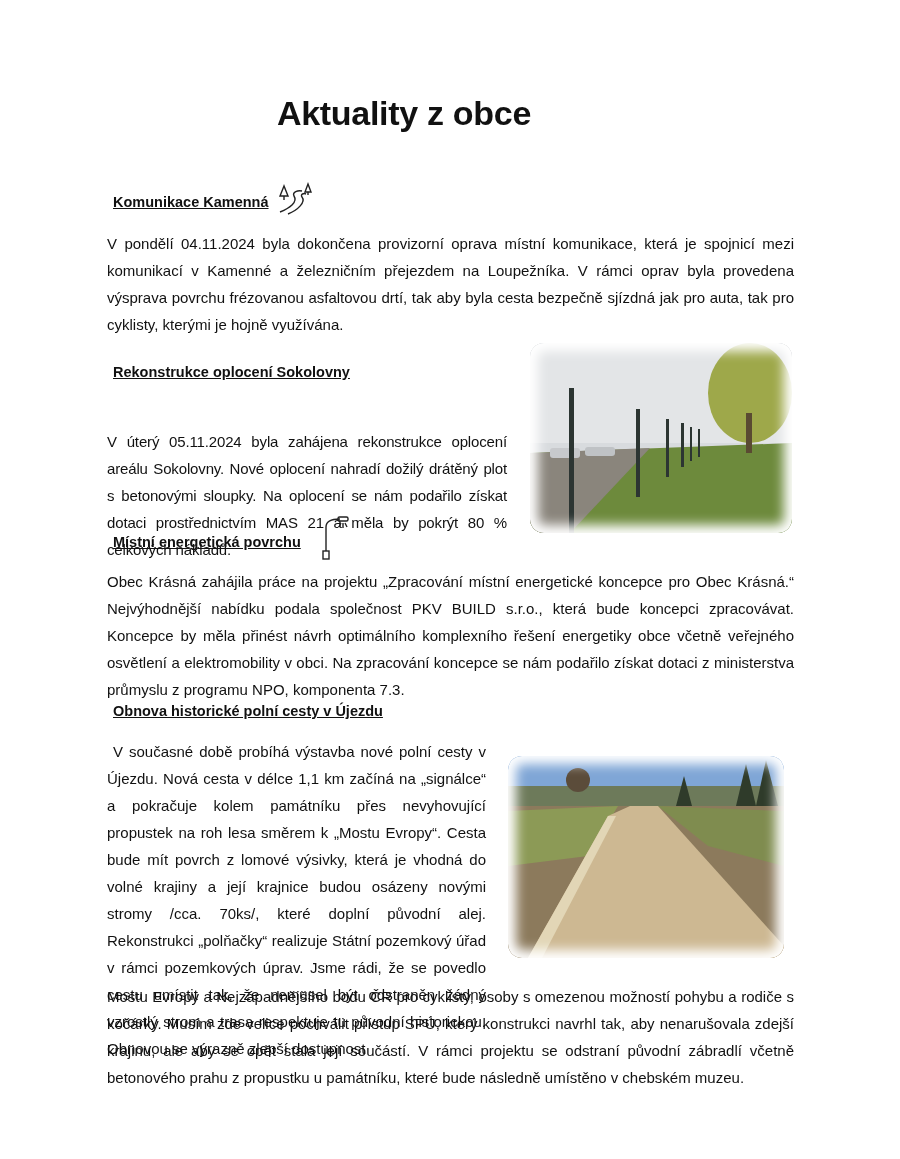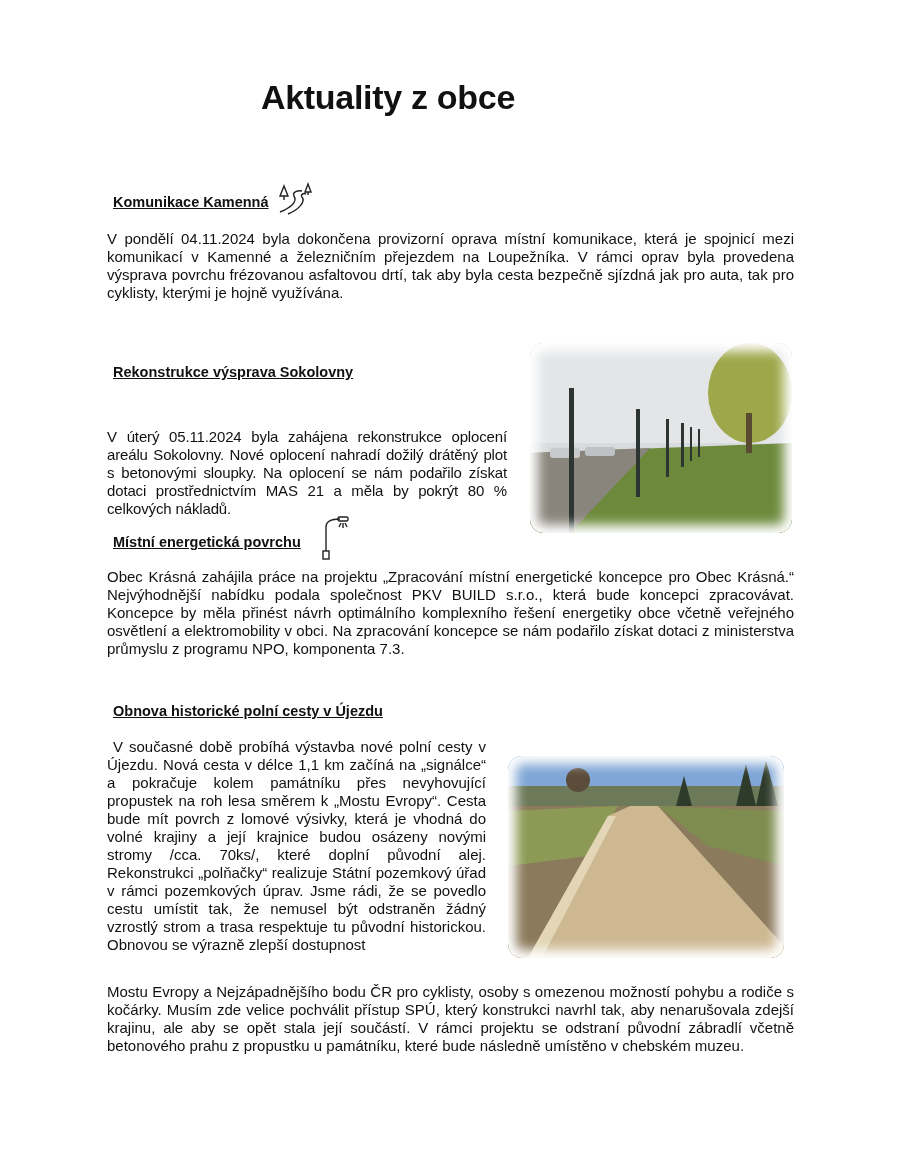--- a/index.html
+++ b/index.html
@@ -1,22 +1,22 @@
 <!DOCTYPE html>
 <html><head>
 <meta charset="utf-8">
 <style>
   html, body { margin: 0; padding: 0; background: #ffffff; }
   body { width: 900px; height: 1159px; position: relative; overflow: hidden;
          font-family: "Liberation Sans", "DejaVu Sans", sans-serif; color: #111; }
   .page-title { position: absolute; top: 78px; left: 0; width: 776px; text-align: center;
-         font-size: 34px; font-weight: bold; letter-spacing: -0.3px; margin: 0; }
+         font-size: 34px; font-weight: bold; letter-spacing: -0.3px; margin: 16px; }
   .heading { position: absolute; left: 107px; font-size: 14.5px; font-weight: bold;
          text-decoration: underline; margin: 6px; white-space: nowrap; }
-  .para { position: absolute; left: 107px; font-size: 15px; line-height: 18px;
+  .para { position: absolute; left: 107px; font-size: 15px; line-height: 27px;
          text-align: justify; margin: 0; }
   .para.narrow { letter-spacing: -0.15px; }
   .icon { position: absolute; }
   .photo { position: absolute; border-radius: 14px; overflow: hidden;
          box-shadow: 0 0 10px 6px rgba(255,255,255,0.9) inset; }
   .photo::after { content: ""; position: absolute; inset: 0; border-radius: 14px;
          box-shadow: inset 0 0 12px 8px #ffffff; }
 </style>
 </head>
 <body>
@@ -27,21 +27,21 @@
 <span class="icon" style="left:276px; top:182px;">
   <svg width="40" height="34" viewBox="0 0 40 34" fill="none" stroke="#222" stroke-width="1.4">
     <path d="M8 4 L4 14 H12 Z M8 14 V18"></path>
     <path d="M32 2 L29 10 H35 Z M32 10 V13"></path>
     <path d="M4 30 C14 26 22 20 18 14 C16 10 22 8 26 9"></path>
     <path d="M12 32 C22 28 30 20 26 15 C24 12 28 11 30 12"></path>
   </svg>
 </span>
 <p class="para" style="top:230px; width:687px;">V pondělí 04.11.2024 byla dokončena provizorní oprava místní komunikace, která je spojnicí mezi komunikací v Kamenné a železničním přejezdem na Loupežníka. V rámci oprav byla provedena výsprava povrchu frézovanou asfaltovou drtí, tak aby byla cesta bezpečně sjízdná jak pro auta, tak pro cyklisty, kterými je hojně využívána.</p>
 
-<h2 class="heading" style="top:358px;">Rekonstrukce výsprava Sokolovny</h2>
+<h2 class="heading" style="top:358px;">Rekonstrukce oplocení Sokolovny</h2>
 <p class="para narrow" style="top:398px; width:400px;margin-top:30px;">V úterý 05.11.2024 byla zahájena rekonstrukce oplocení areálu Sokolovny. Nové oplocení nahradí dožilý drátěný plot s betonovými sloupky. Na oplocení se nám podařilo získat dotaci prostřednictvím MAS 21 a měla by pokrýt 80 % celkových nákladů.</p>
 <div class="photo" style="left:530px; top:343px; width:262px; height:190px;">
   <svg width="262" height="190" viewBox="0 0 262 190">
     <rect width="262" height="190" fill="#d8dbde"></rect>
     <rect y="0" width="262" height="100" fill="#e3e5e7"></rect>
     <polygon points="0,110 262,100 262,190 0,190" fill="#6d8a3c"></polygon>
     <polygon points="0,110 120,105 40,190 0,190" fill="#8a857c"></polygon>
     <rect x="20" y="105" width="30" height="10" fill="#c7c9cc" rx="3"></rect>
     <rect x="55" y="104" width="30" height="9" fill="#bfc2c5" rx="3"></rect>
     <ellipse cx="220" cy="50" rx="42" ry="50" fill="#9ea84a"></ellipse>

